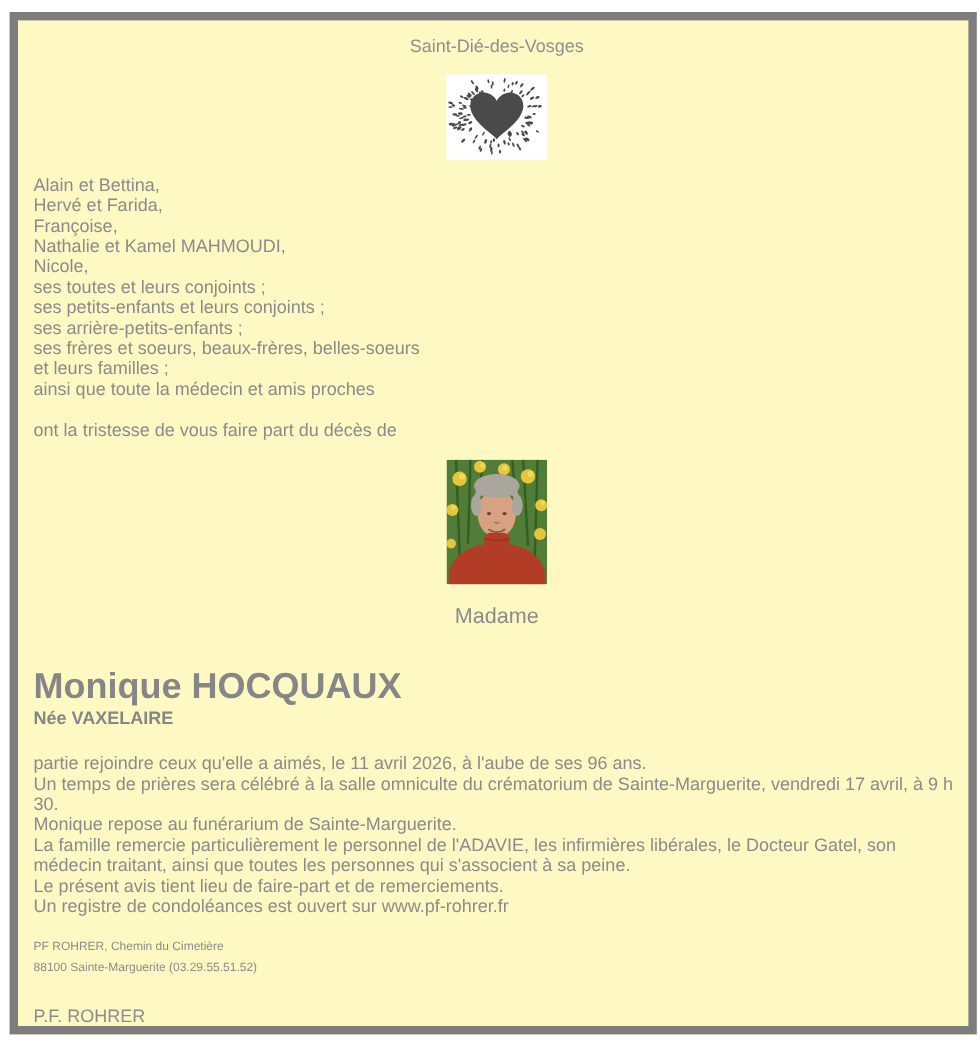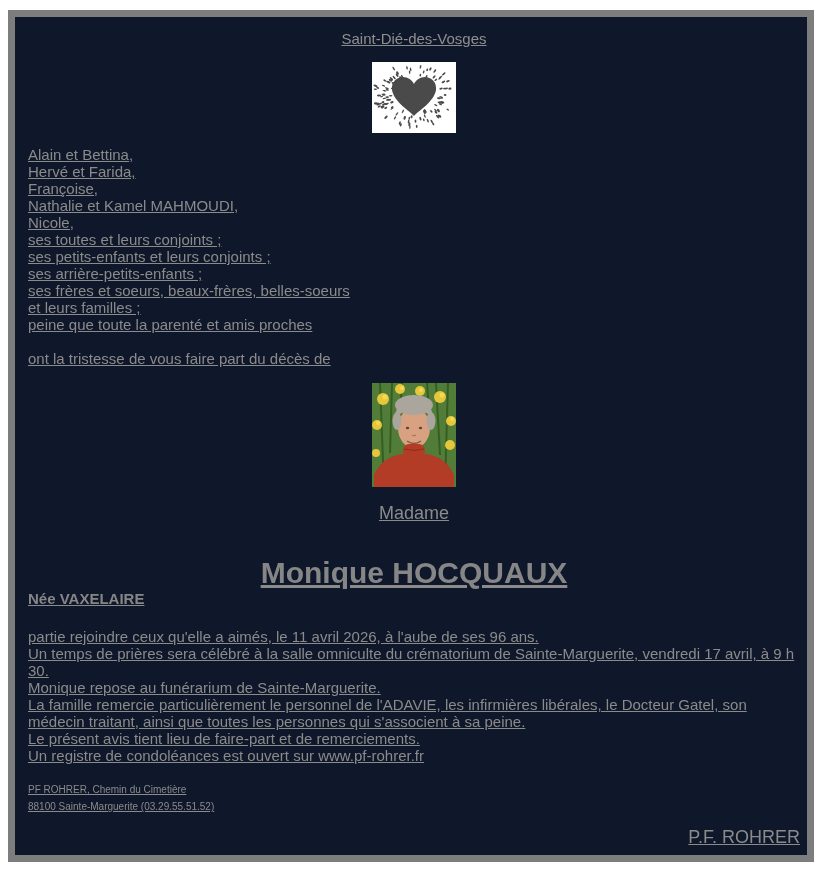--- a/index.html
+++ b/index.html
@@ -10,25 +10,24 @@
     background: #ffffff;
     overflow: hidden;
     font-family: "Liberation Sans", sans-serif;
   }
   .notice-card {
     position: absolute;
     left: 8px;
     top: 10px;
     width: 792px;
     height: 838px;
-    background: #0f172a;
+    background: #fef9c3;
     border: 7px solid #7d7d7d;
     box-sizing: content-box;
     color: #8b8b8b;
-    text-decoration: underline;
   }
   .inner {
     padding: 13px 7px 0 13px;
   }
   .city {
     text-align: center;
     font-size: 15px;
     line-height: 17px;
     color: #8f8f8f;
   }
@@ -63,21 +62,20 @@
     overflow: hidden;
   }
   .civility {
     margin-top: 16px;
     text-align: center;
     font-size: 18px;
     line-height: 21px;
   }
   .deceased-name {
     margin-top: 32px;
-    text-align: center;
     font-size: 30px;
     line-height: 34px;
     font-weight: bold;
     color: #868686;
   }
   .maiden-name {
     font-size: 15px;
     line-height: 17px;
     font-weight: bold;
     color: #868686;
@@ -86,23 +84,23 @@
     margin-top: 21px;
     font-size: 15px;
     line-height: 17px;
   }
   .address-block {
     margin-top: 17px;
     font-size: 10px;
     line-height: 17px;
   }
   .signature {
-    margin-top: 14px;
-    text-align: right;
-    font-size: 18px;
+    margin-top: 24px;
+    text-align: left;
+    font-size: 15px;
     line-height: 17px;
   }
 </style>
 </head>
 <body>
 
 <div class="notice-card">
   <div class="inner">
 
     <div class="city">Saint-Dié-des-Vosges</div>
@@ -232,21 +230,21 @@
       <div>Alain et Bettina,</div>
       <div>Hervé et Farida,</div>
       <div>Françoise,</div>
       <div>Nathalie et Kamel MAHMOUDI,</div>
       <div>Nicole,</div>
       <div>ses toutes et leurs conjoints ;</div>
       <div>ses petits-enfants et leurs conjoints ;</div>
       <div>ses arrière-petits-enfants ;</div>
       <div>ses frères et soeurs, beaux-frères, belles-soeurs</div>
       <div>et leurs familles ;</div>
-      <div>peine que toute la parenté et amis proches</div>
+      <div>ainsi que toute la médecin et amis proches</div>
     </div>
 
     <div class="announcement">ont la tristesse de vous faire part du décès de</div>
 
     <div class="photo-wrap">
       <div class="photo-box">
         <svg width="84" height="104" viewBox="0 0 84 104" xmlns="http://www.w3.org/2000/svg">
           <rect x="0" y="0" width="84" height="104" fill="#527d38"></rect>
           <g stroke="#31591f" stroke-width="2" opacity="0.85">
             <line x1="8" y1="0" x2="12" y2="104"></line>

